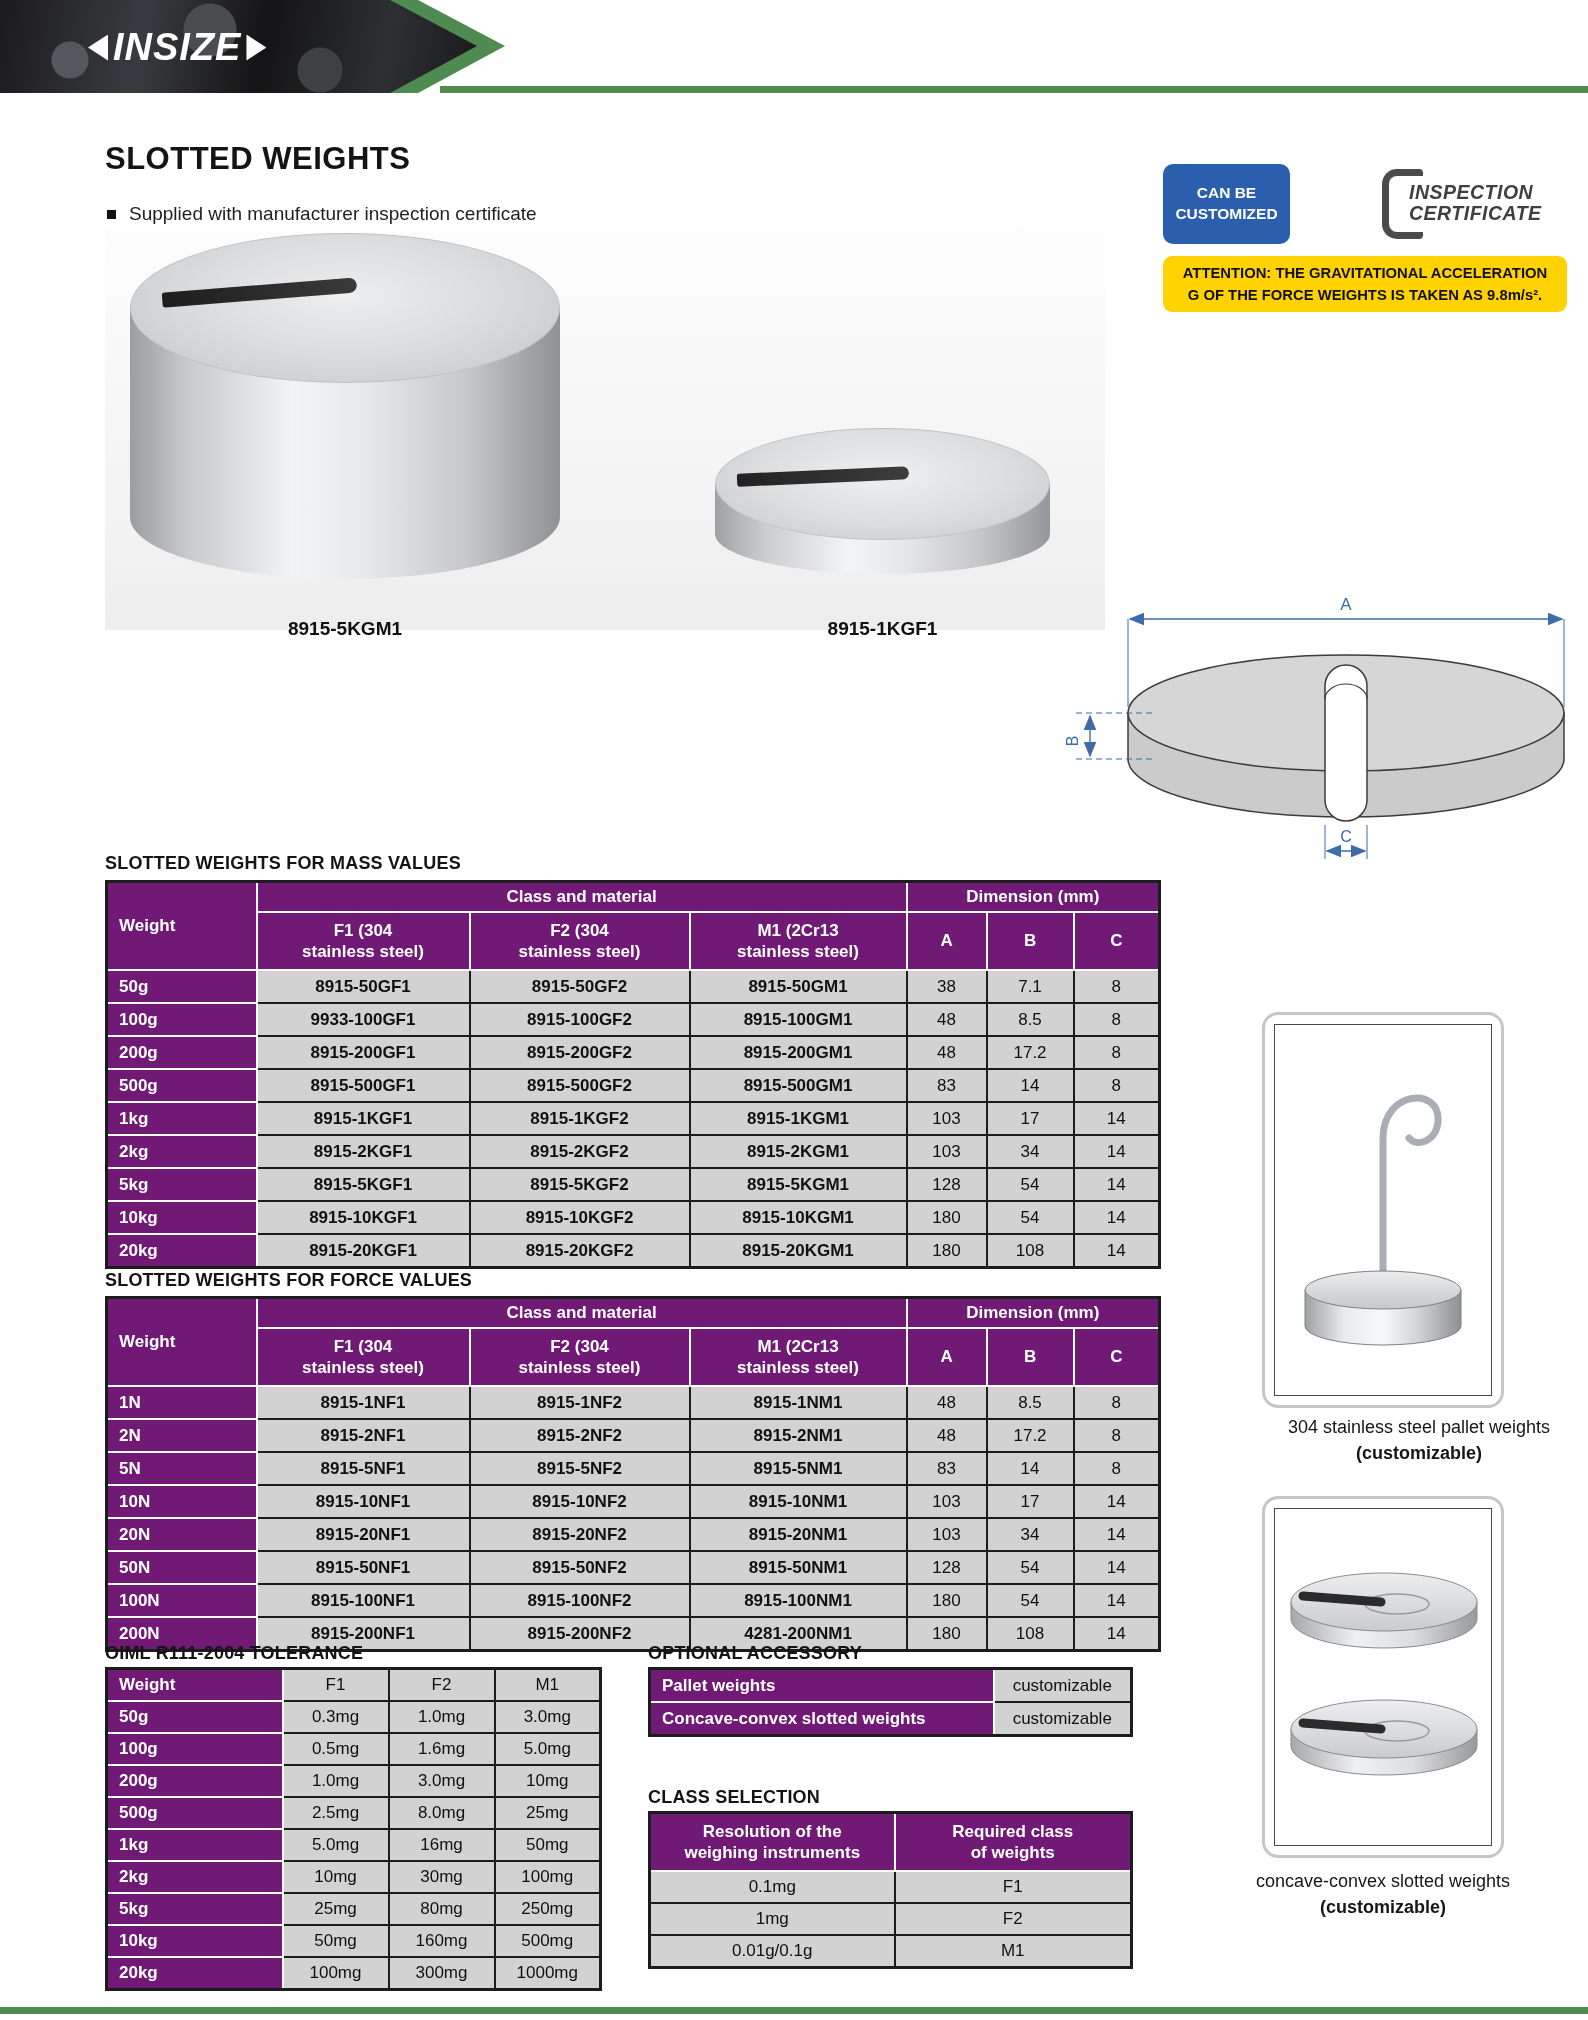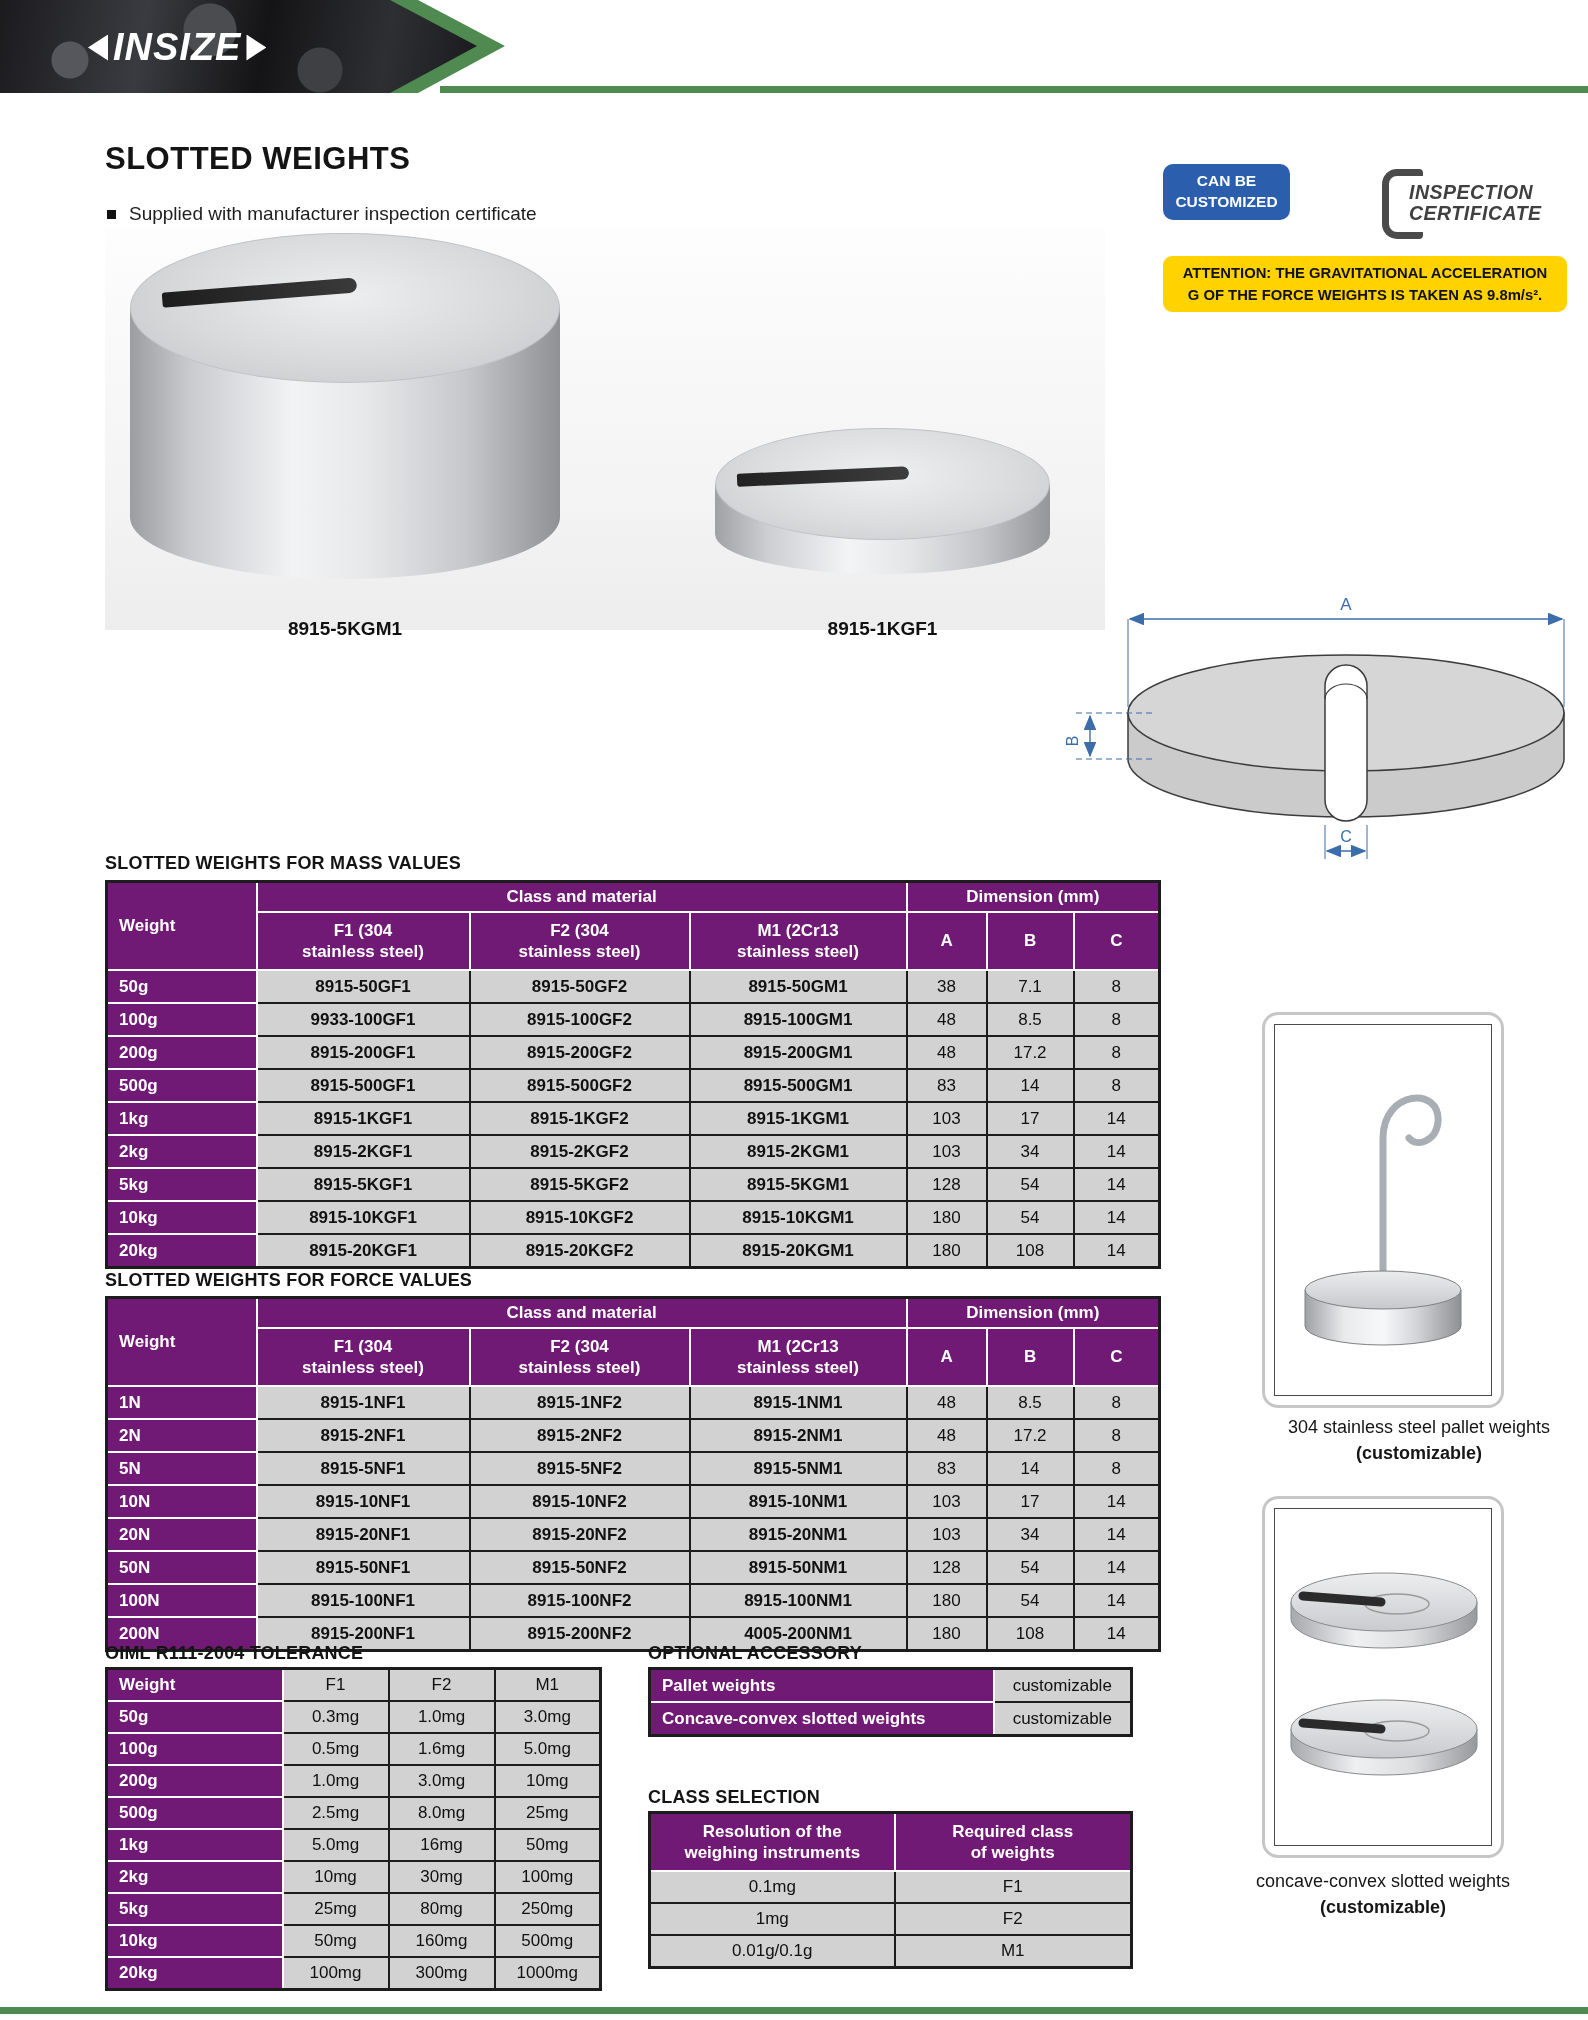--- a/index.html
+++ b/index.html
@@ -22,21 +22,21 @@
   .tri { width:20px; height:26px; background:#fff; }
   .tri-l { clip-path:polygon(100% 0,100% 100%,0 50%); }
   .tri-r { clip-path:polygon(0 0,0 100%,100% 50%); }
 
   
   .title { position:absolute; left:105px; top:141px; font-size:31px; font-weight:bold; color:#141414; letter-spacing:.5px; }
   .bullet { position:absolute; left:107px; top:203px; display:flex; align-items:center; gap:13px;
             font-size:19px; color:#1e1e1e; }
   .bullet-sq { width:9px; height:9px; background:#111; flex:0 0 auto; }
 
-  .badge { position:absolute; left:1163px; top:164px; width:127px; height:56px; background:#2b5fae;
+  .badge { position:absolute; left:1163px; top:164px; width:127px; height:80px; background:#2b5fae;
            border-radius:10px; color:#fff; font-weight:bold; font-size:15.5px; line-height:1.35;
            display:flex; align-items:center; justify-content:center; text-align:center; white-space:pre-line; }
   .cert { position:absolute; left:1382px; top:167px; width:186px; height:72px; }
   .cert-bracket { position:absolute; left:0; top:2px; width:34px; height:56px;
                   border:7px solid #4b4b4b; border-right:none; border-radius:15px 4px 4px 15px; }
   .cert-text { position:absolute; left:27px; top:15px; font-style:italic; font-weight:800;
                font-size:19.5px; line-height:1.1; color:#404040; letter-spacing:.5px; white-space:nowrap; }
   .attention { position:absolute; left:1163px; top:256px; width:404px; box-sizing:border-box;
                background:#ffd200; border-radius:9px; padding:6px 4px; color:#111; font-weight:bold;
                font-size:14.8px; line-height:1.5; text-align:center; white-space:pre-line; }
@@ -387,21 +387,21 @@
       <td class="d pn">8915-100NF2</td>
       <td class="d pn">8915-100NM1</td>
       <td class="d">180</td>
       <td class="d">54</td>
       <td class="d">14</td>
     </tr>
         <tr>
       <th class="g wl">200N</th>
       <td class="d pn">8915-200NF1</td>
       <td class="d pn">8915-200NF2</td>
-      <td class="d pn">4005-200NM1</td>
+      <td class="d pn">4281-200NM1</td>
       <td class="d">180</td>
       <td class="d">108</td>
       <td class="d">14</td>
     </tr>
   </tbody>
     </table>
 
   <div class="tbl-heading" style="left:105px; top:1643px;">OIML R111-2004 TOLERANCE</div>
   <table class="datatable tol-table">
     <colgroup>

